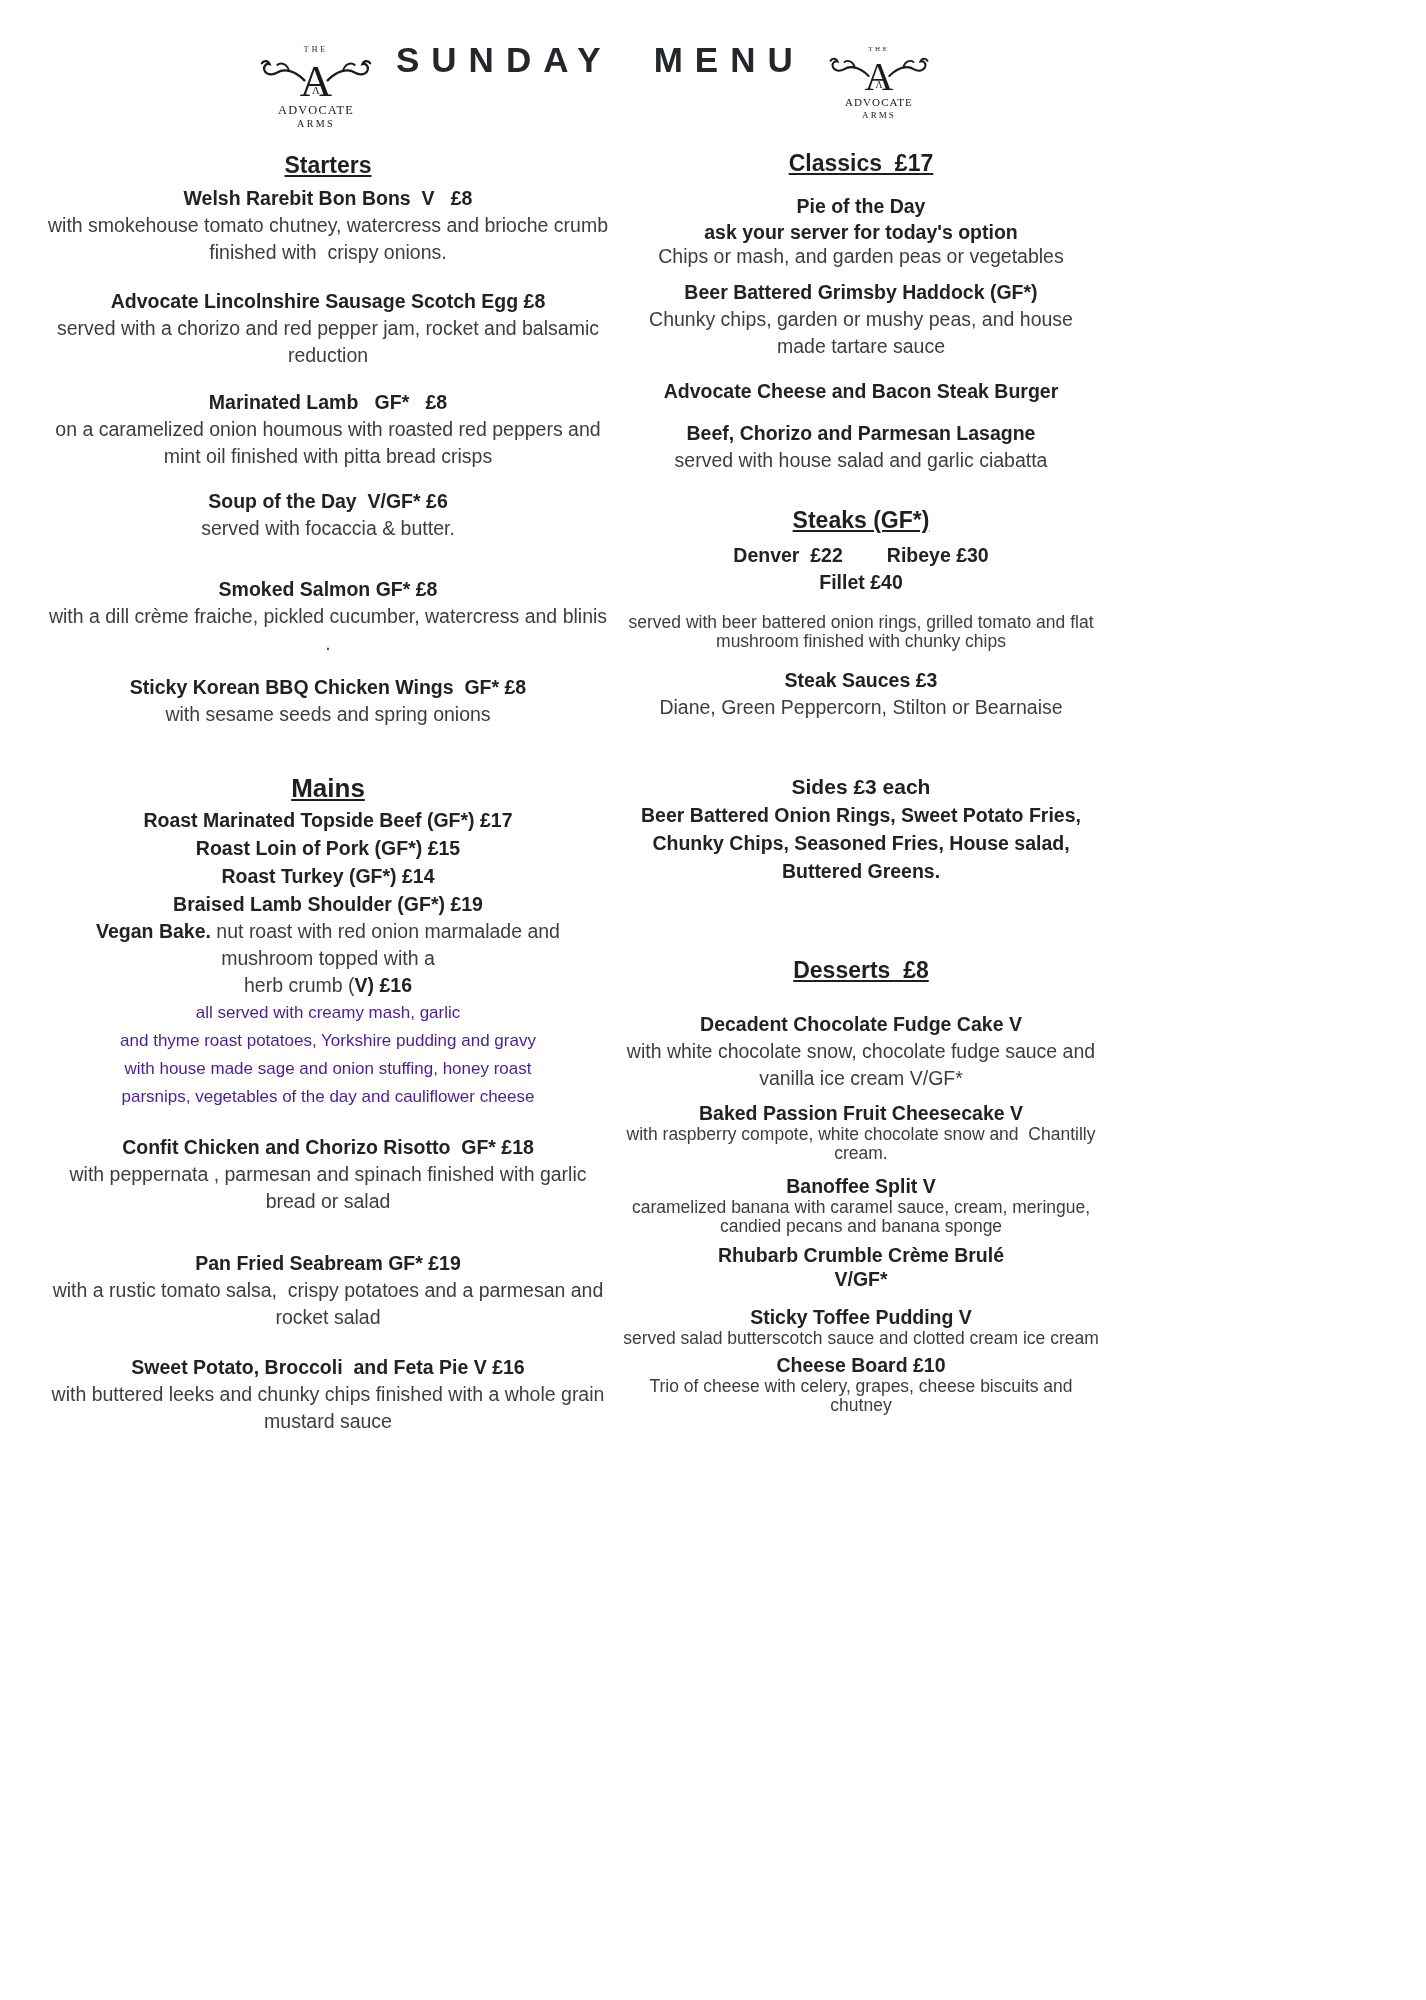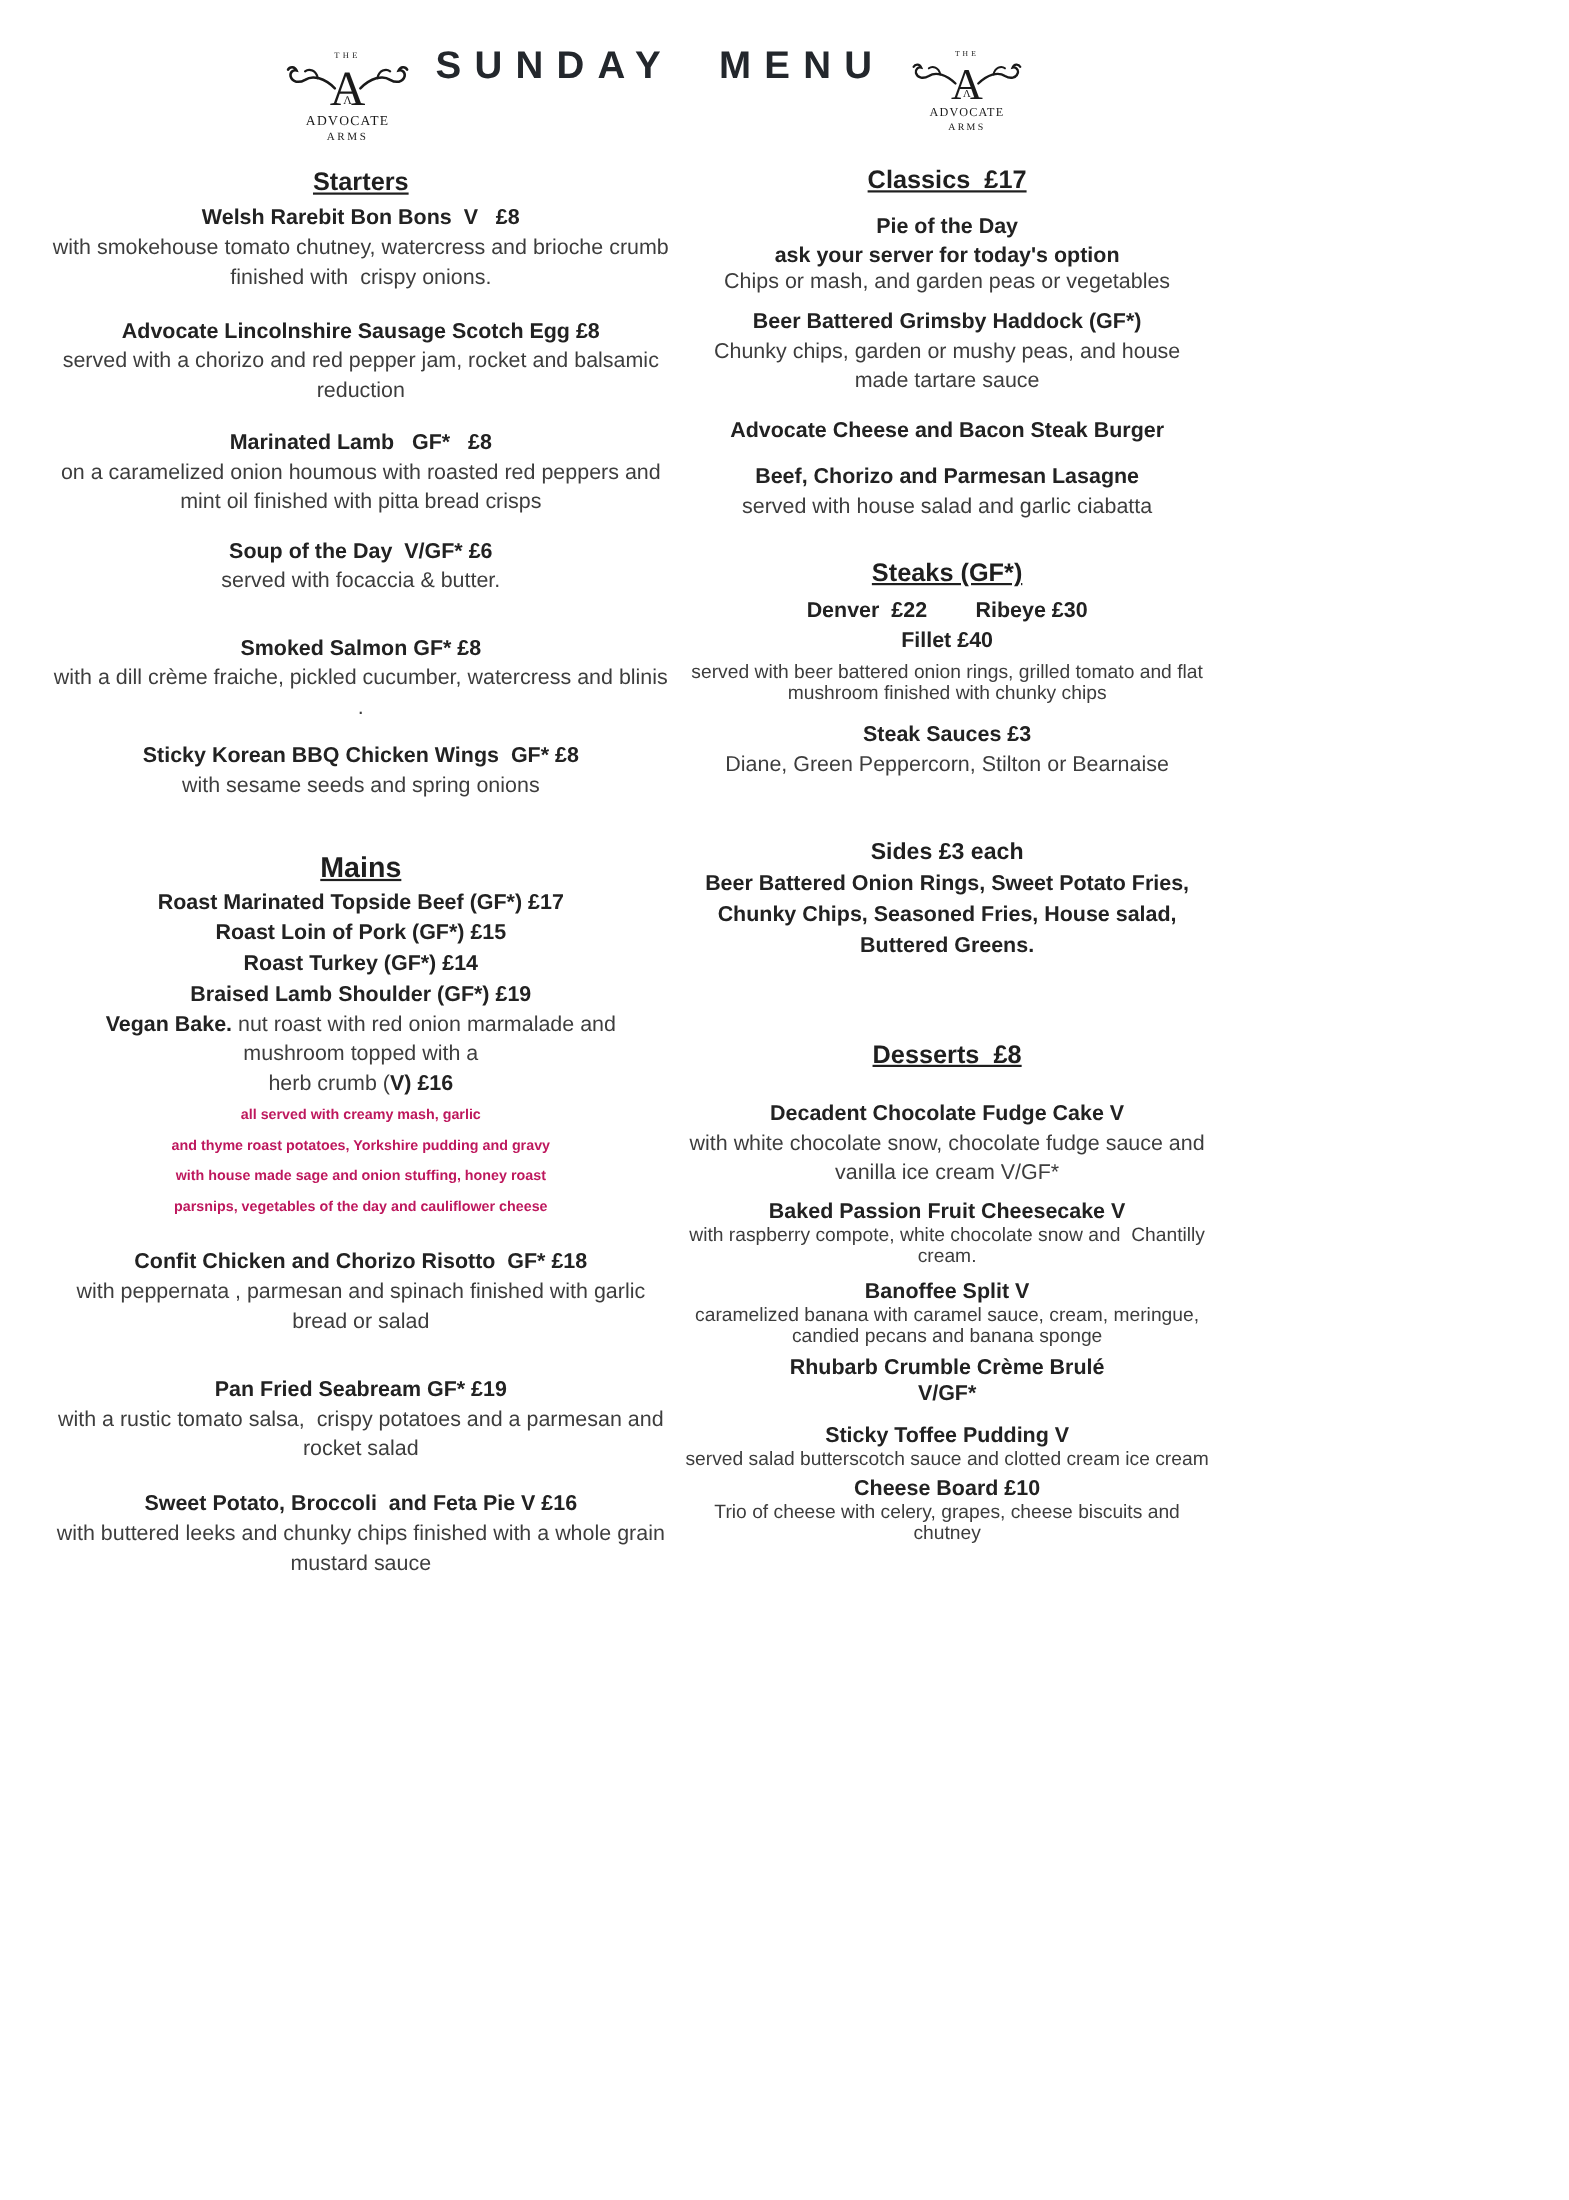--- a/index.html
+++ b/index.html
@@ -36,21 +36,21 @@
     font-weight:bold;color:#222222;font-size:19.5px;line-height:27px;
     white-space:pre-wrap;
   }
   .item-desc{
     color:#3d3d3d;font-size:19.5px;line-height:27px;
     white-space:pre-wrap;
   }
   .tight{font-size:17.5px;line-height:19px;}
   .lh24{line-height:24px;}
   .roast-line{line-height:28px;}
-  .note{font-weight:bold;color:#be185d;font-size:13px;line-height:28px;}
+  .note{font-weight:normal;color:#4c1d95;font-size:17px;line-height:28px;}
   .steak-gap{margin-left:44px;}
   .sides-head{font-weight:bold;color:#1f1f1f;font-size:21px;line-height:27px;}
   .sides-list{font-weight:bold;color:#222222;font-size:19.5px;line-height:28px;}
   .b{font-weight:bold;color:#222222;}
 </style>
 </head>
 <body>
 
 <div class="page">
 
@@ -181,21 +181,21 @@
     </div>
 
     <div>
       <h2 class="heading" style="margin-top:33px">Steaks (GF*)</h2>
 
       <div style="margin-top:8px">
         <span class="item-name">Denver  £22</span><span class="item-name steak-gap">Ribeye £30</span>
       </div>
       <div class="item-name">Fillet £40</div>
 
-      <div class="item-desc tight" style="margin-top:5px">served with beer battered onion rings, grilled tomato and flat mushroom finished with chunky chips</div>
+      <div class="item-desc tight" style="margin-top:17px">served with beer battered onion rings, grilled tomato and flat mushroom finished with chunky chips</div>
 
       <div class="item-name" style="margin-top:16px">Steak Sauces £3</div>
       <div class="item-desc">Diane, Green Peppercorn, Stilton or Bearnaise</div>
     </div>
 
     <div>
       <div class="sides-head" style="margin-top:52px">Sides £3 each</div>
       <div class="sides-list" style="margin-top:1px">Beer Battered Onion Rings, Sweet Potato Fries, Chunky Chips, Seasoned Fries, House salad, Buttered Greens.</div>
     </div>
 

